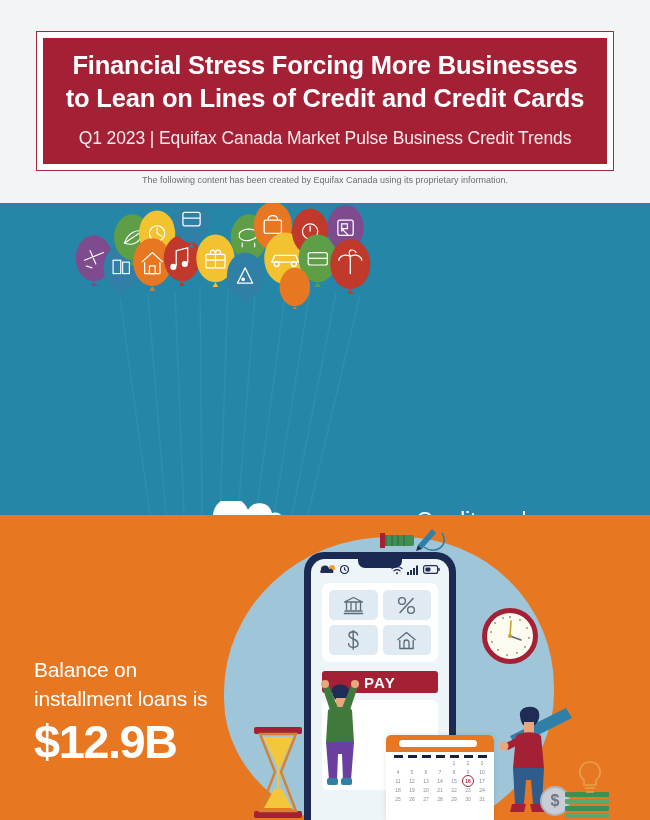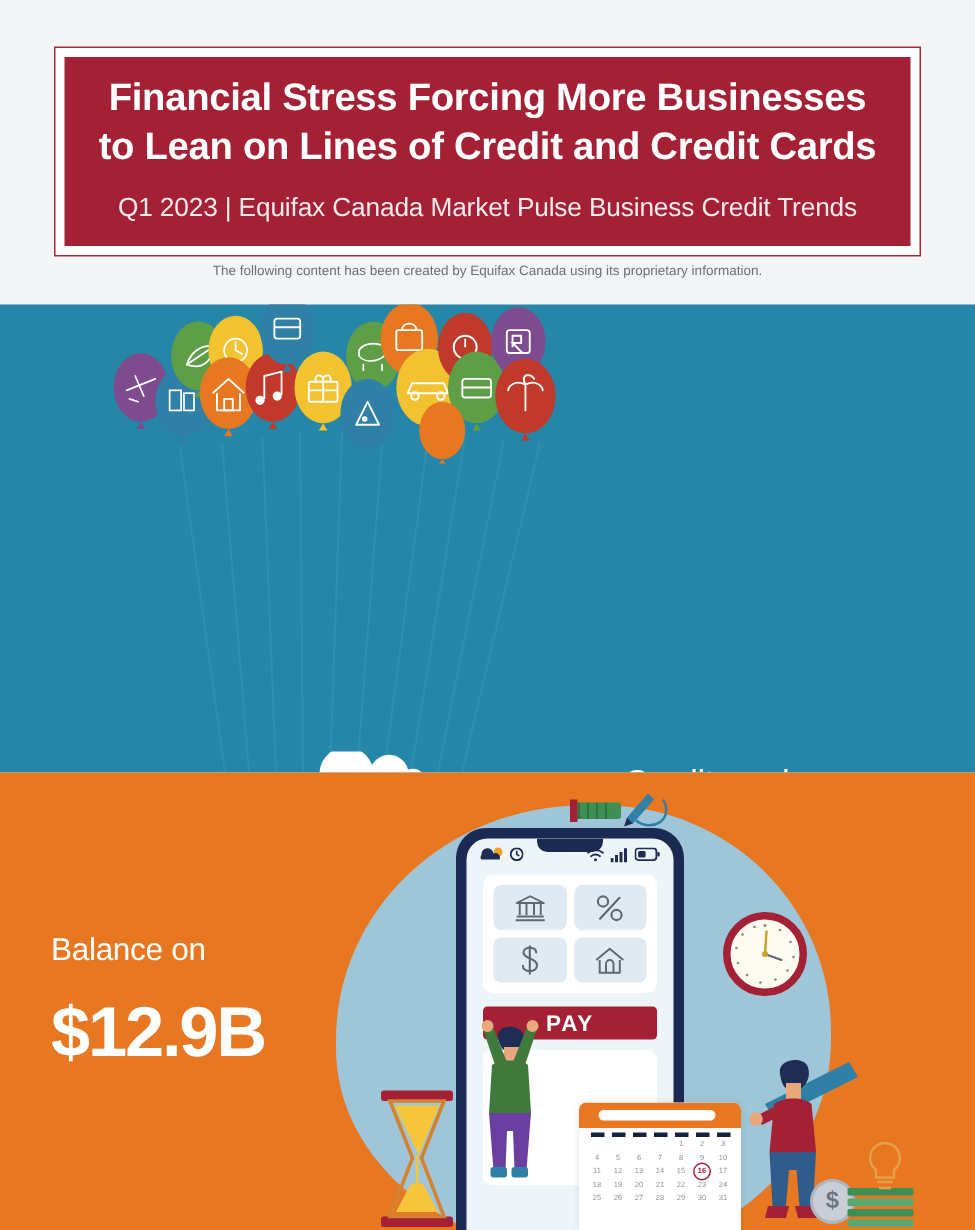--- a/index.html
+++ b/index.html
@@ -71,28 +71,28 @@
     position: absolute; left: 0; top: 515px; width: 650px; height: 305px;
     background: #e87722;
     overflow: hidden;
   }
   .blue-blob {
     position: absolute; left: 224px; top: 22px;
     width: 330px; height: 300px;
     background: #9ec6d8;
     border-radius: 50% 46% 48% 52% / 52% 50% 48% 46%;
   }
-  .orange-text { position: absolute; left: 34px; top: 620px; width: 270px; }
+  .orange-text { position: absolute; left: 34px; top: 656px; width: 270px; }
   .orange-line {
     color: #ffffff; font-size: 21px; line-height: 1.38; font-weight: normal;
     letter-spacing: -0.2px;
   }
   .orange-stat {
     color: #ffffff; font-size: 47px; font-weight: bold; line-height: 1.05;
-    margin-top: 14px; letter-spacing: -1.5px;
+    margin-top: 3px; letter-spacing: -1.5px;
   }
 
   
   .phone {
     position: absolute; left: 304px; top: 552px;
     width: 152px; height: 268px;
     background: #1b2a52;
     border-radius: 20px 20px 0 0;
     padding: 7px 7px 0;
   }
@@ -364,20 +364,21 @@
 
     </div>
   </div>
 
   <div class="orange-panel">
     <div class="blue-blob"></div>
   </div>
 
   <div class="orange-text">
     <div class="orange-line">Balance on</div>
+    <div class="orange-line">installment loans is</div>
     <div class="orange-stat">$12.9B</div>
   </div>
 
   <svg class="pencil-group" viewBox="0 0 80 28">
     <rect x="0" y="8" width="34" height="11" rx="2" fill="#3f8f55"></rect>
     <g stroke="#2f6f42" stroke-width="1.2">
         <path d="M6,8 L6,19 M12,8 L12,19 M18,8 L18,19 M24,8 L24,19"></path>
       </g>
     <rect x="0" y="6" width="5" height="15" fill="#a32035"></rect>
     <path d="M38,18 L52,2 L56,6 L42,22 Z" fill="#2f7fa6"></path>

